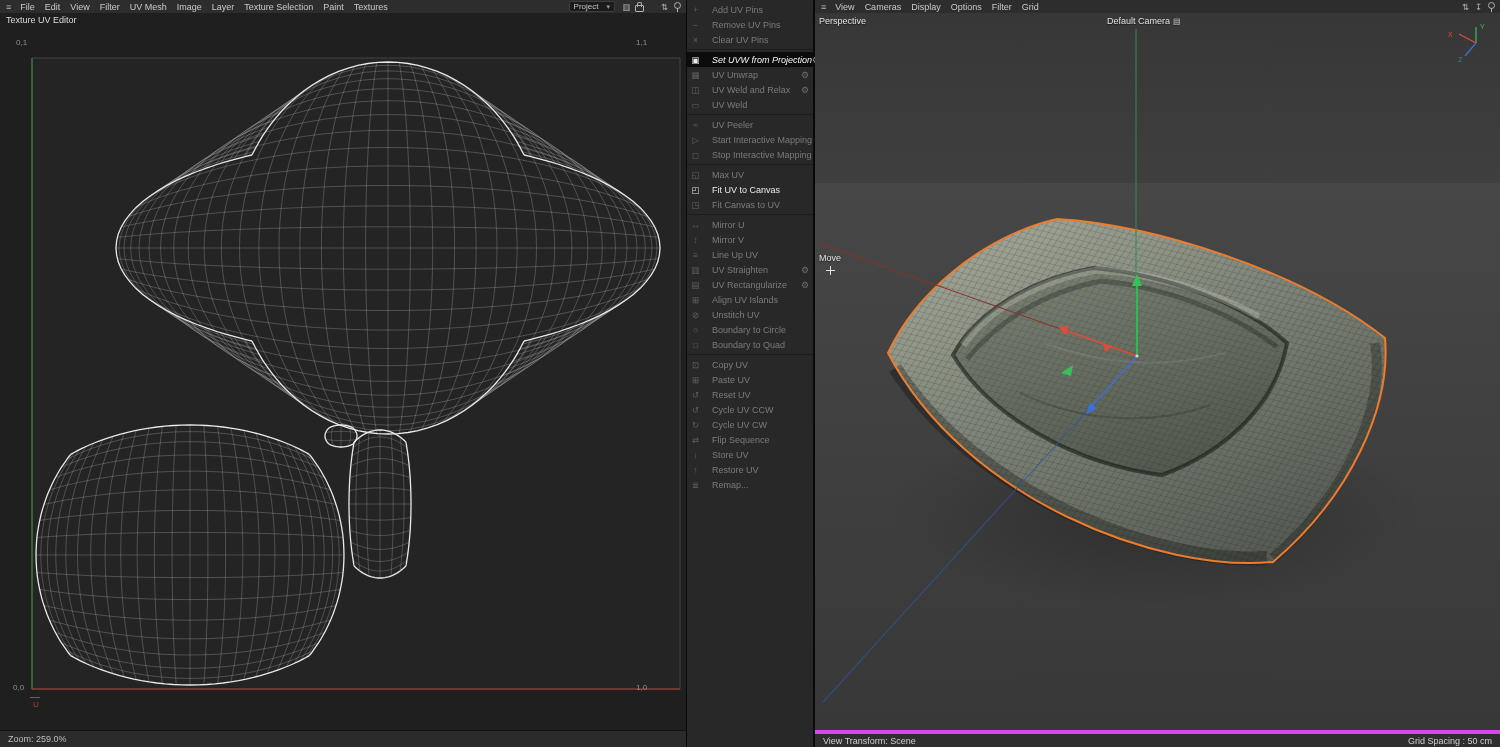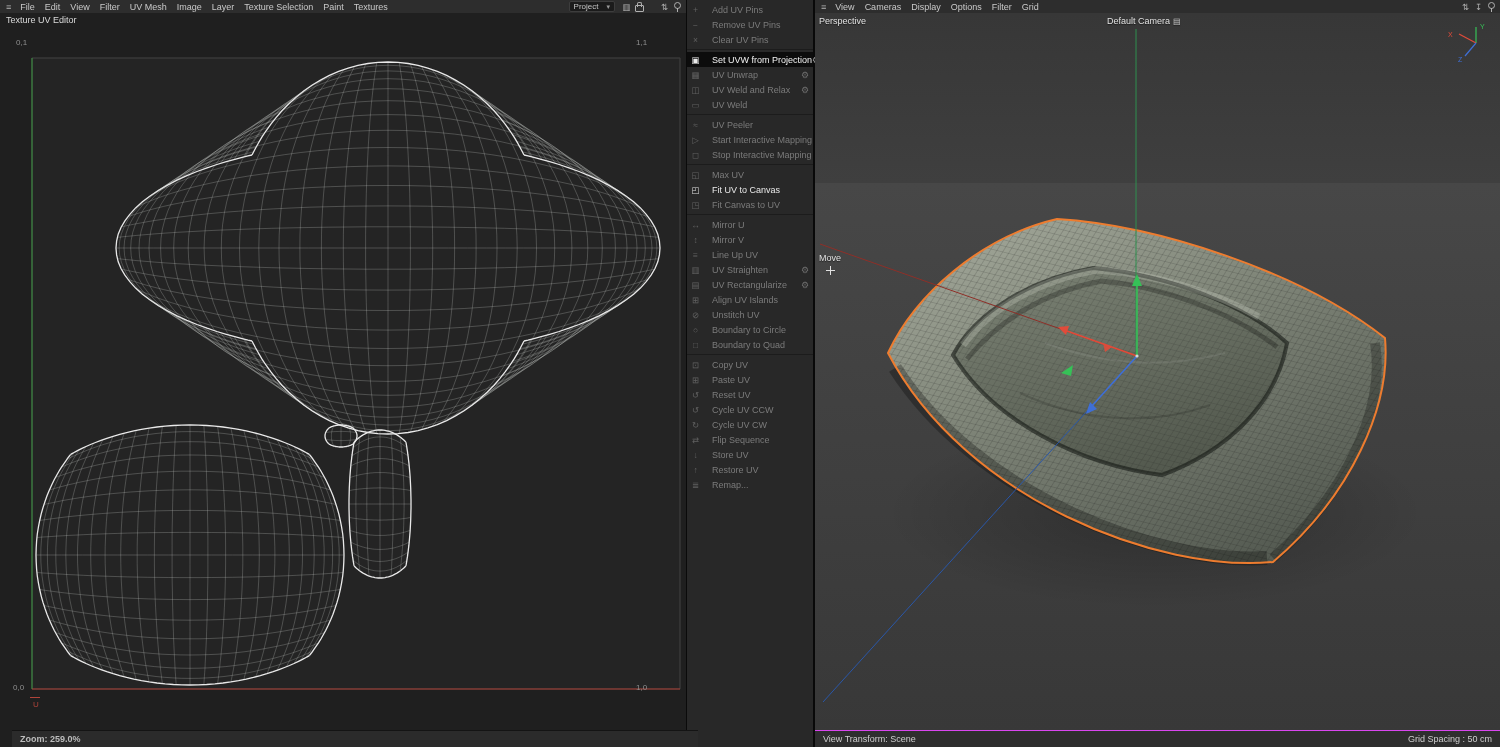--- a/index.html
+++ b/index.html
@@ -22,50 +22,50 @@
   .shape-lock::before{content:"";position:absolute;top:-4px;left:1px;width:3px;height:4px;border:1px solid #b0b0b0;
       border-bottom:none;border-radius:2px 2px 0 0;}
   .shape-pin{width:5px;height:5px;border-radius:50%;border:1px solid #b0b0b0;position:relative;margin-top:-3px;}
   .shape-pin::after{content:"";position:absolute;left:2px;top:5px;width:1px;height:4px;background:#b0b0b0;}
 
   .uv-title{position:absolute;left:6px;top:15px;font-size:9px;color:#dadada;}
   .corner-label{position:absolute;font-size:8px;color:#8f8f8f;}
   #uv-mesh{position:absolute;left:30px;top:52px;}
   .u-axis-label{position:absolute;left:33px;top:700px;font-size:8px;}
   .u-axis-tick{position:absolute;left:30px;top:697px;width:10px;height:1px;}
-  .left-footer{position:absolute;left:12px;bottom:0;width:100%;height:17px;background:#2b2b2b;border-top:1px solid #141414;
-      display:flex;align-items:center;font-size:9px;color:#bdbdbd;padding-left:8px;box-sizing:border-box;font-weight:bold;}
+  .left-footer{position:absolute;left:0;bottom:0;width:100%;height:17px;background:#2b2b2b;border-top:1px solid #141414;
+      display:flex;align-items:center;font-size:9px;color:#bdbdbd;padding-left:8px;box-sizing:border-box;}
 
   
   .mid-panel{width:126px;background:#282828;border-right:2px solid #090909;flex:none;display:flex;flex-direction:column;}
   .cmd-list{padding-top:2px;}
   .cmd-row{height:15px;display:flex;align-items:center;font-size:9px;padding:0 2px;}
   .cmd-icon{width:13px;text-align:center;font-size:8.5px;flex:none;}
   .cmd-label{margin-left:10px;white-space:nowrap;}
   .cmd-row.disabled .cmd-label{color:#7b7b7b;}
   .cmd-row.disabled .cmd-icon{color:#616161;}
   .cmd-row.selected{background:#0c0c0c;}
-  .cmd-row.selected .cmd-label{color:#f2f2f2;}
+  .cmd-row.selected .cmd-label{color:#f2f2f2;font-style:italic;}
   .cmd-row.selected .cmd-icon{color:#eaeaea;}
   .cmd-row.enabled .cmd-label{color:#e8e8e8;}
   .cmd-row.enabled .cmd-icon{color:#dedede;}
   .cmd-gear{margin-left:auto;font-size:9px;padding-right:2px;color:#9c9c9c;}
   .cmd-row.disabled .cmd-gear{color:#6d6d6d;}
   .cmd-sep{height:5px;position:relative;}
   .cmd-sep::after{content:"";position:absolute;left:0;right:0;top:2px;height:1px;background:#1c1c1c;}
 
   
   .right-panel{flex:1;position:relative;background:#3d3d3d;}
   .viewport{position:absolute;left:0;top:13px;right:0;bottom:17px;overflow:hidden;}
   .vp-label{position:absolute;font-size:9px;color:#e2e2e2;text-shadow:0 1px 1px rgba(0,0,0,.55);display:flex;gap:3px;align-items:center;}
   .vp-label .tag-icon{font-size:8px;color:#cfcfcf;}
   .shape-move{position:relative;width:9px;height:9px;display:inline-block;}
   .shape-move::before{content:"";position:absolute;left:4px;top:0;width:1px;height:9px;background:#e0e0e0;}
   .shape-move::after{content:"";position:absolute;top:4px;left:0;width:9px;height:1px;background:#e0e0e0;}
-  .vp-footer{position:absolute;left:0;bottom:0;right:0;height:17px;background:#2e2e2e;border-top:1px solid #d946ef;
+  .vp-footer{position:absolute;left:0;bottom:0;right:0;height:17px;background:#2e2e2e;border-top:4px solid #d946ef;
       display:flex;align-items:center;font-size:9px;color:#cfcfcf;padding:0 8px;box-sizing:border-box;}
   .vp-footer .spacer{flex:1;}
   .axis-triad{position:absolute;right:6px;top:6px;}
 
   
   #uv-mesh .grid-line{fill:none;stroke:rgba(208,212,208,0.5);stroke-width:0.5;}
   #uv-mesh .grid-border{fill:none;stroke:#e9e9e9;stroke-width:1.3;}
 </style>
 </head>
 <body>

